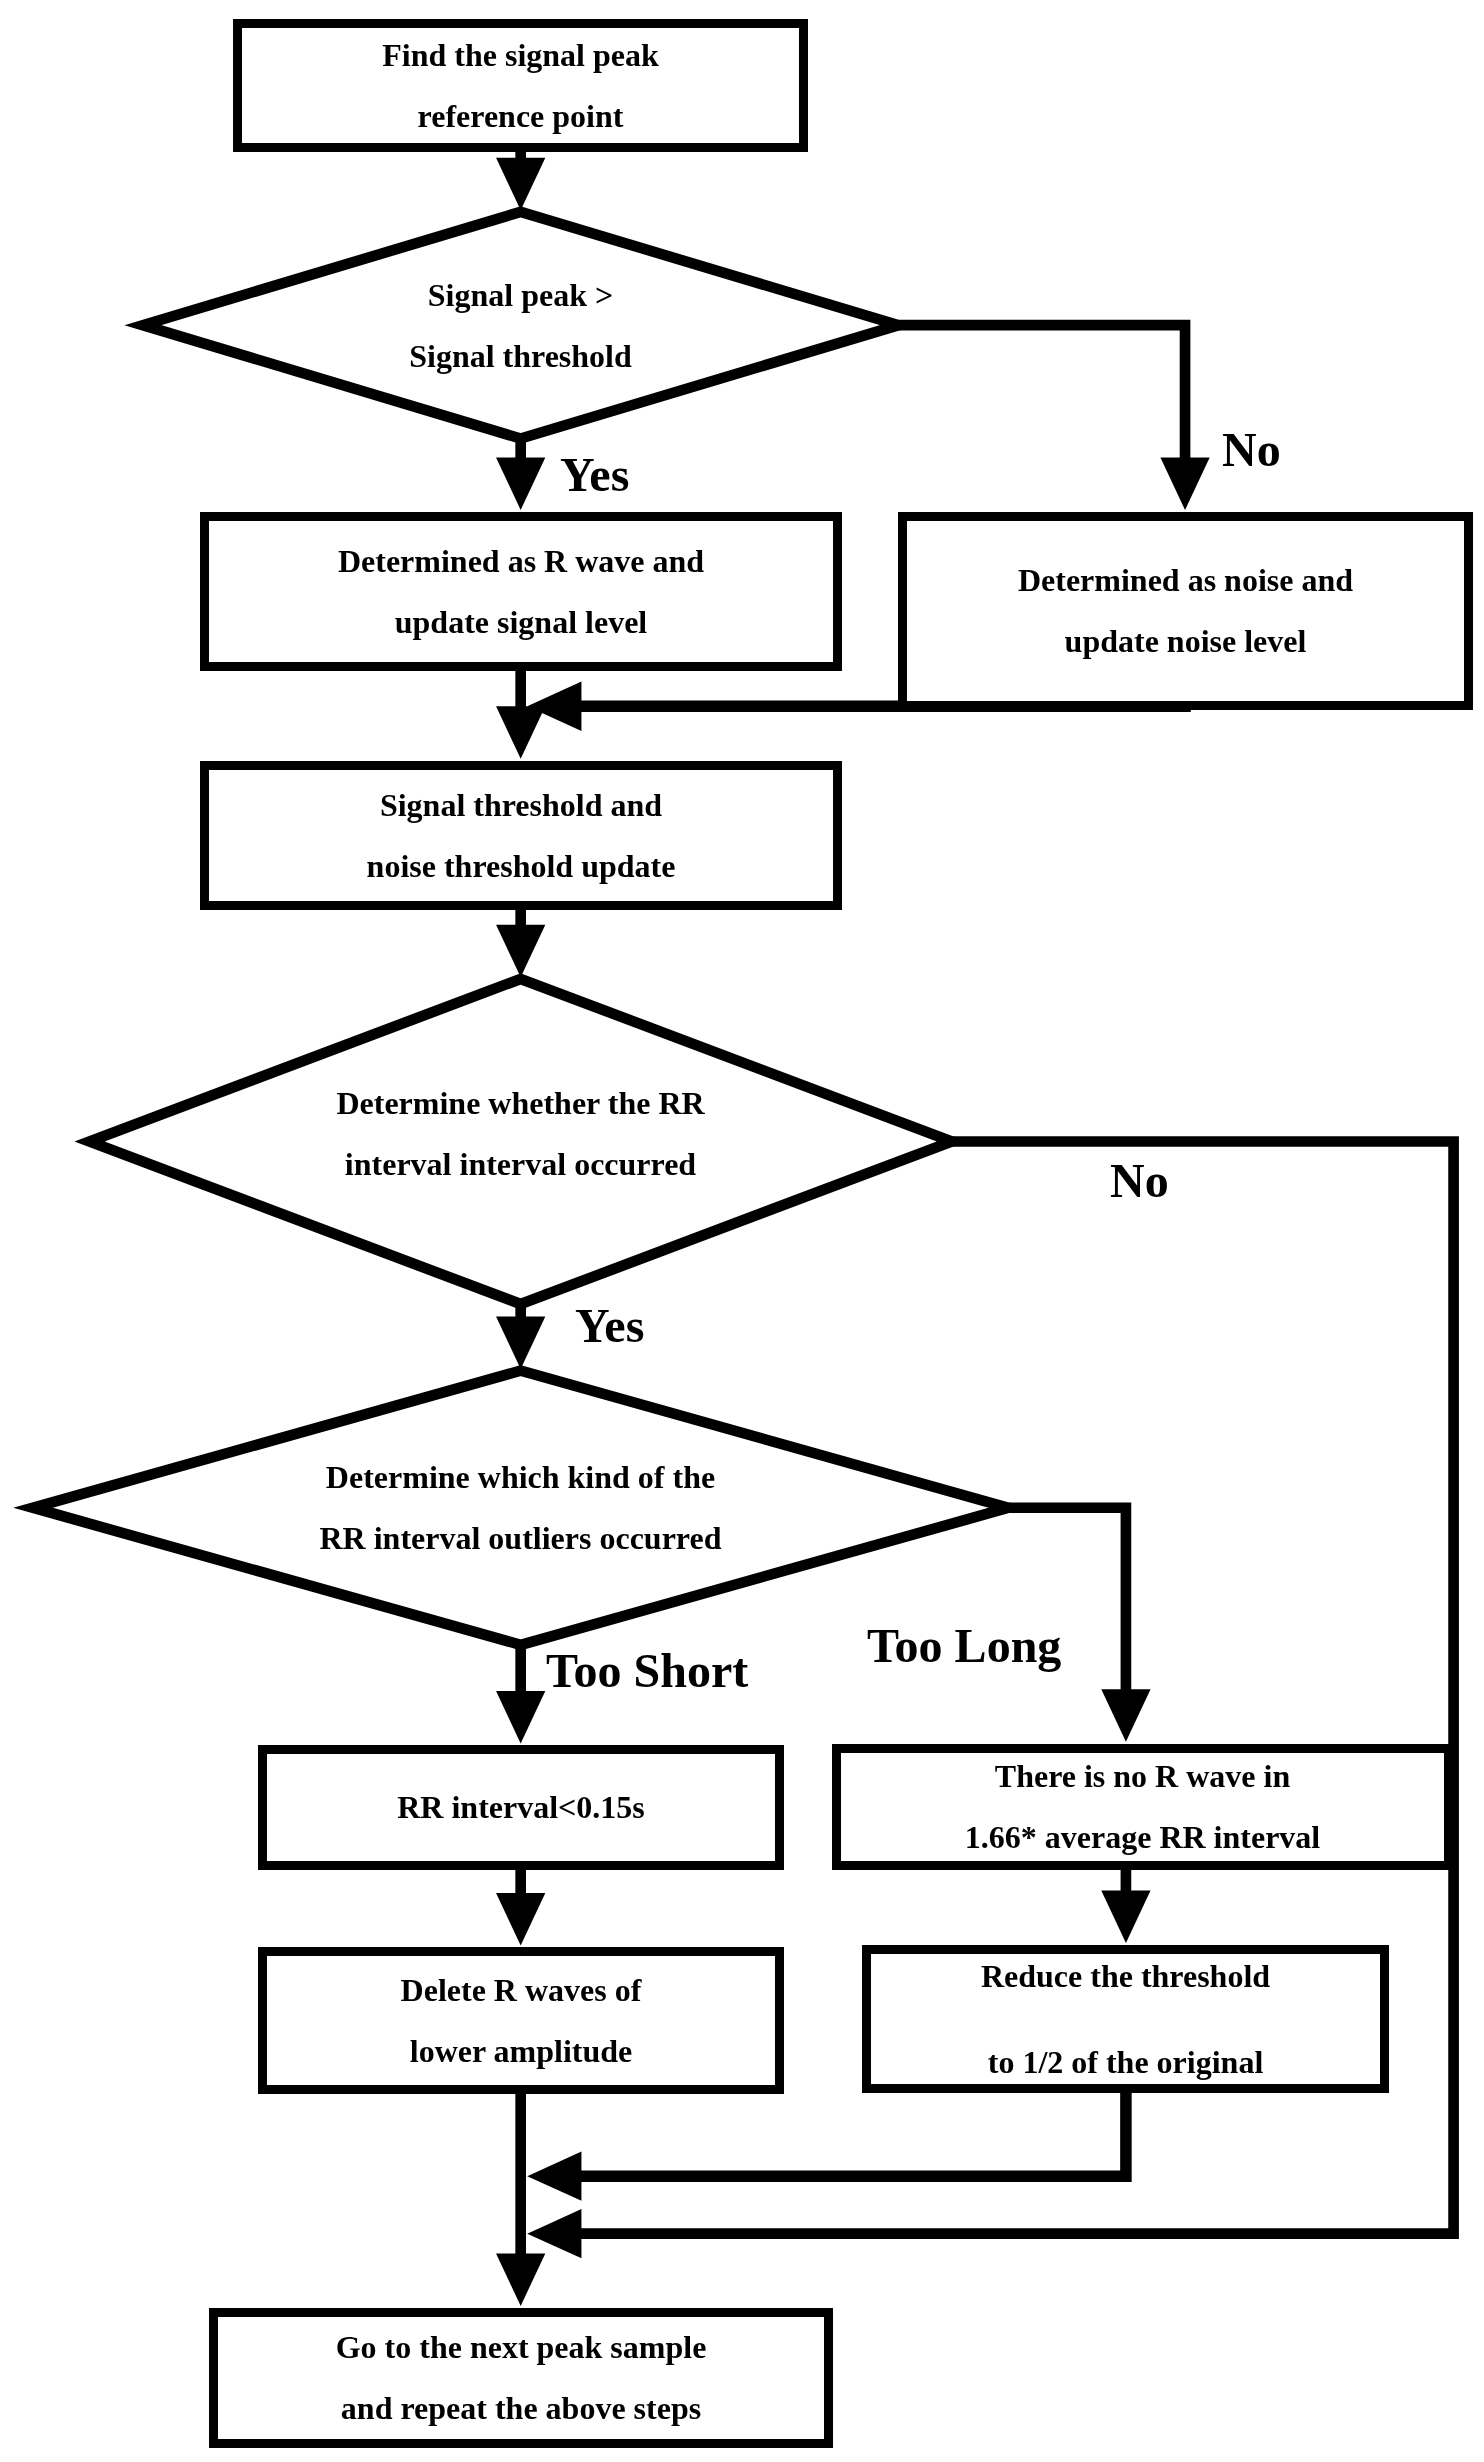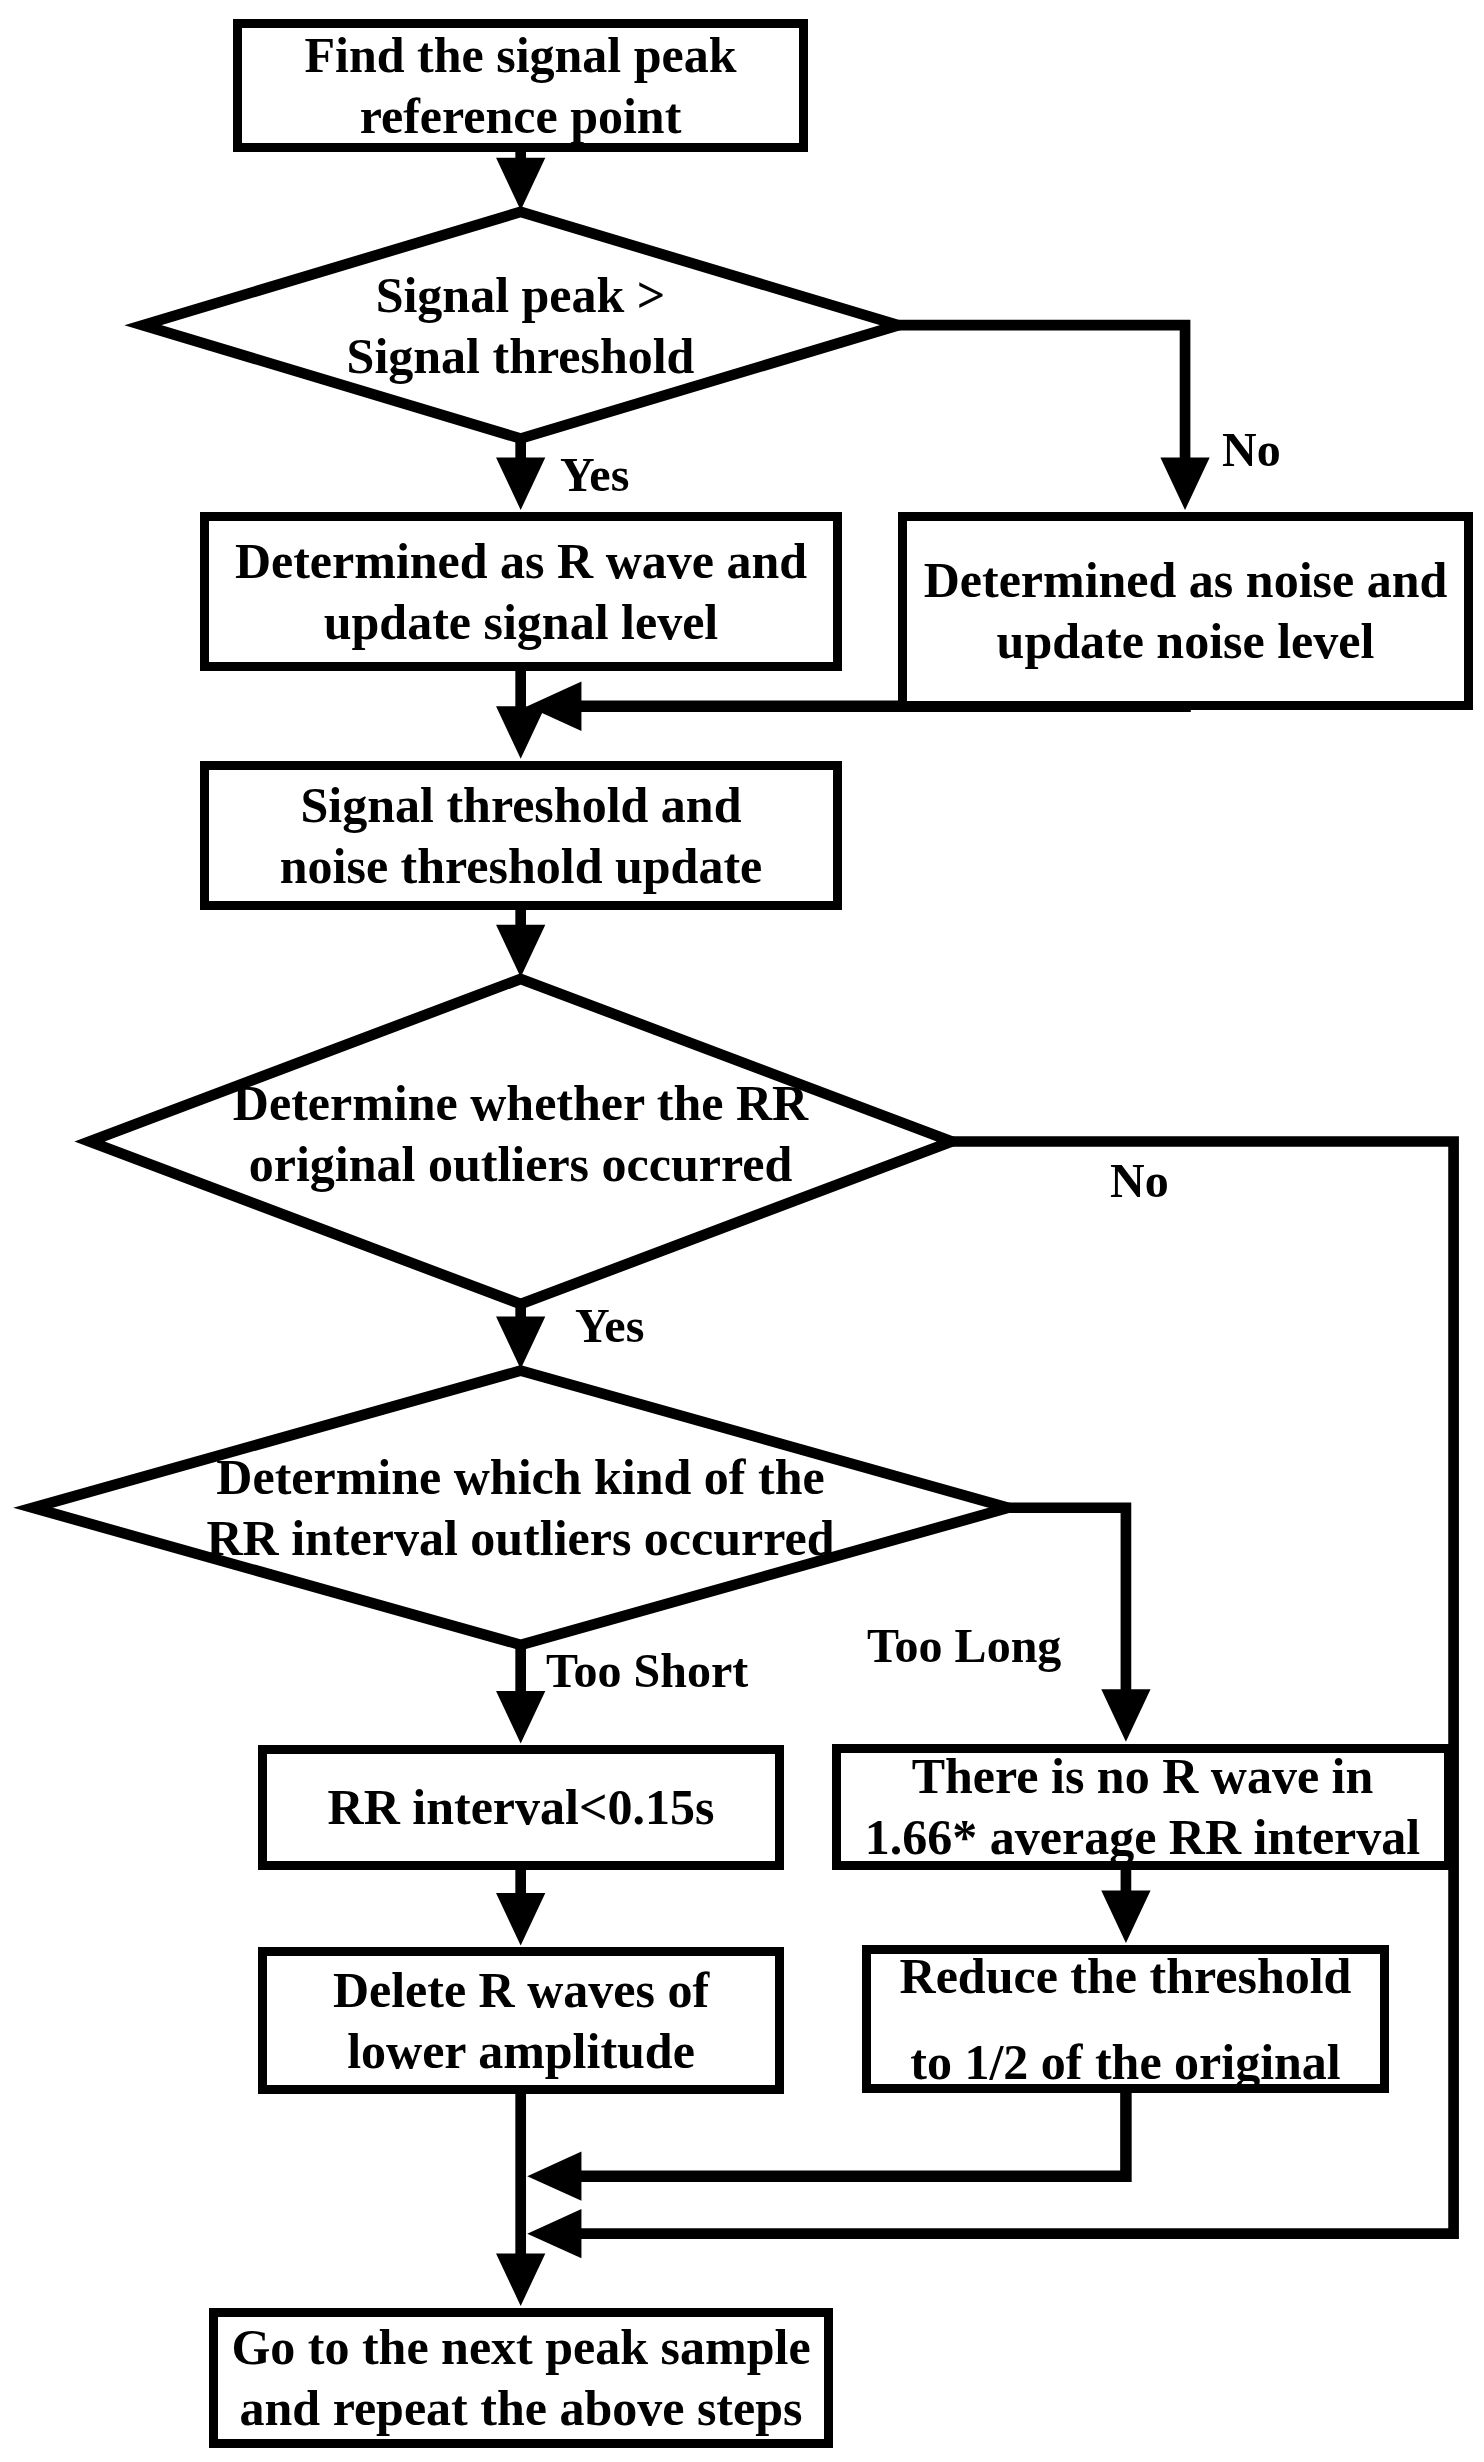--- a/index.html
+++ b/index.html
@@ -1,20 +1,20 @@
 <!DOCTYPE html>
 <html style="font-size:13px"><head>
 <meta charset="utf-8">
 <style>
   html,body{margin:0;padding:0;background:#ffffff;}
   #canvas{position:relative;width:1484px;height:2462px;background:#ffffff;overflow:hidden;
           font-family:"Liberation Serif", serif;color:#000;}
   #wires{position:absolute;left:0;top:0;z-index:1;}
   .node{position:absolute;z-index:2;display:flex;flex-direction:column;align-items:center;
-        justify-content:center;text-align:center;font-weight:bold;font-size:50px;line-height:61px;
+        justify-content:center;text-align:center;font-weight:bold;font-size:32px;line-height:61px;
         white-space:nowrap;}
   .rectnode{background:#ffffff;border:9px solid #000;box-sizing:border-box;}
   .dtext{background:transparent;z-index:3;}
   .edge-label{position:absolute;z-index:3;font-weight:bold;font-size:48px;line-height:49px;
         white-space:nowrap;}
 </style>
 </head>
 <body>
 
 <div id="canvas">
@@ -112,21 +112,21 @@
     <span>and repeat the above steps</span>
   </div>
 
   <div class="node dtext" style="left:192px;top:260px;width:657px;height:131px;">
     <span>Signal peak &gt;</span>
     <span>Signal threshold</span>
   </div>
 
   <div class="node dtext" style="left:192px;top:1068px;width:657px;height:131px;text-align:center;">
     <span>Determine whether the RR</span>
-    <span>original outliers occurred</span>
+    <span>interval interval occurred</span>
   </div>
 
   <div class="node dtext" style="left:159px;top:1442px;width:723px;height:131px;">
     <span>Determine which kind of the</span>
     <span>RR interval outliers occurred</span>
   </div>
 
   <div class="edge-label" style="left:560px;top:450px;">Yes</div>
   <div class="edge-label" style="left:1222px;top:425px;">No</div>
   <div class="edge-label" style="left:575px;top:1301px;">Yes</div>

